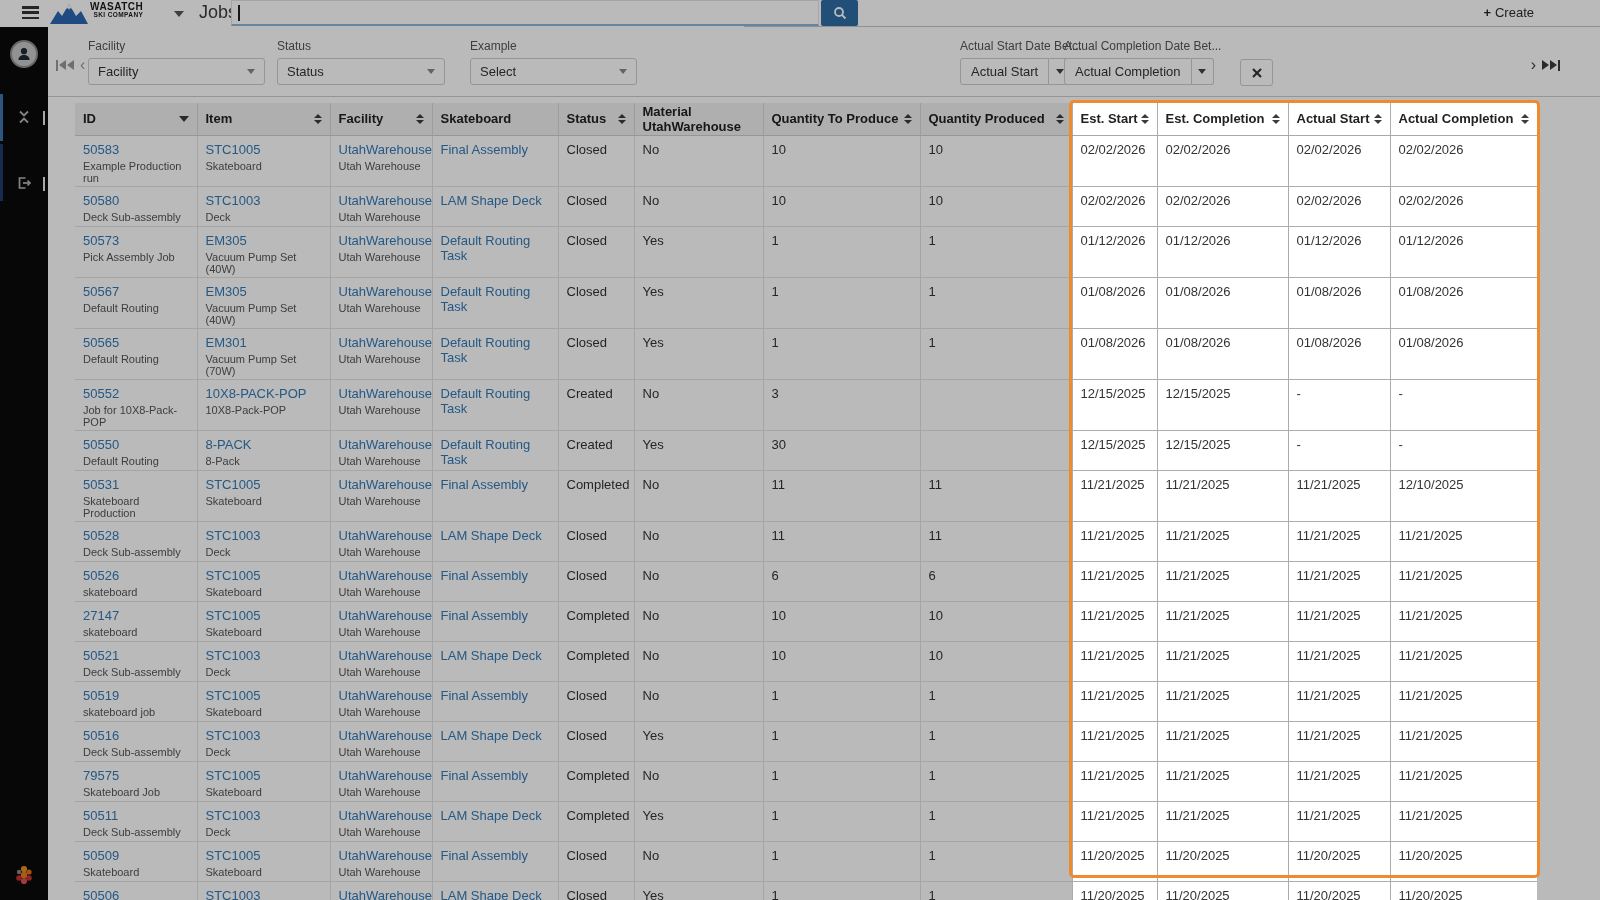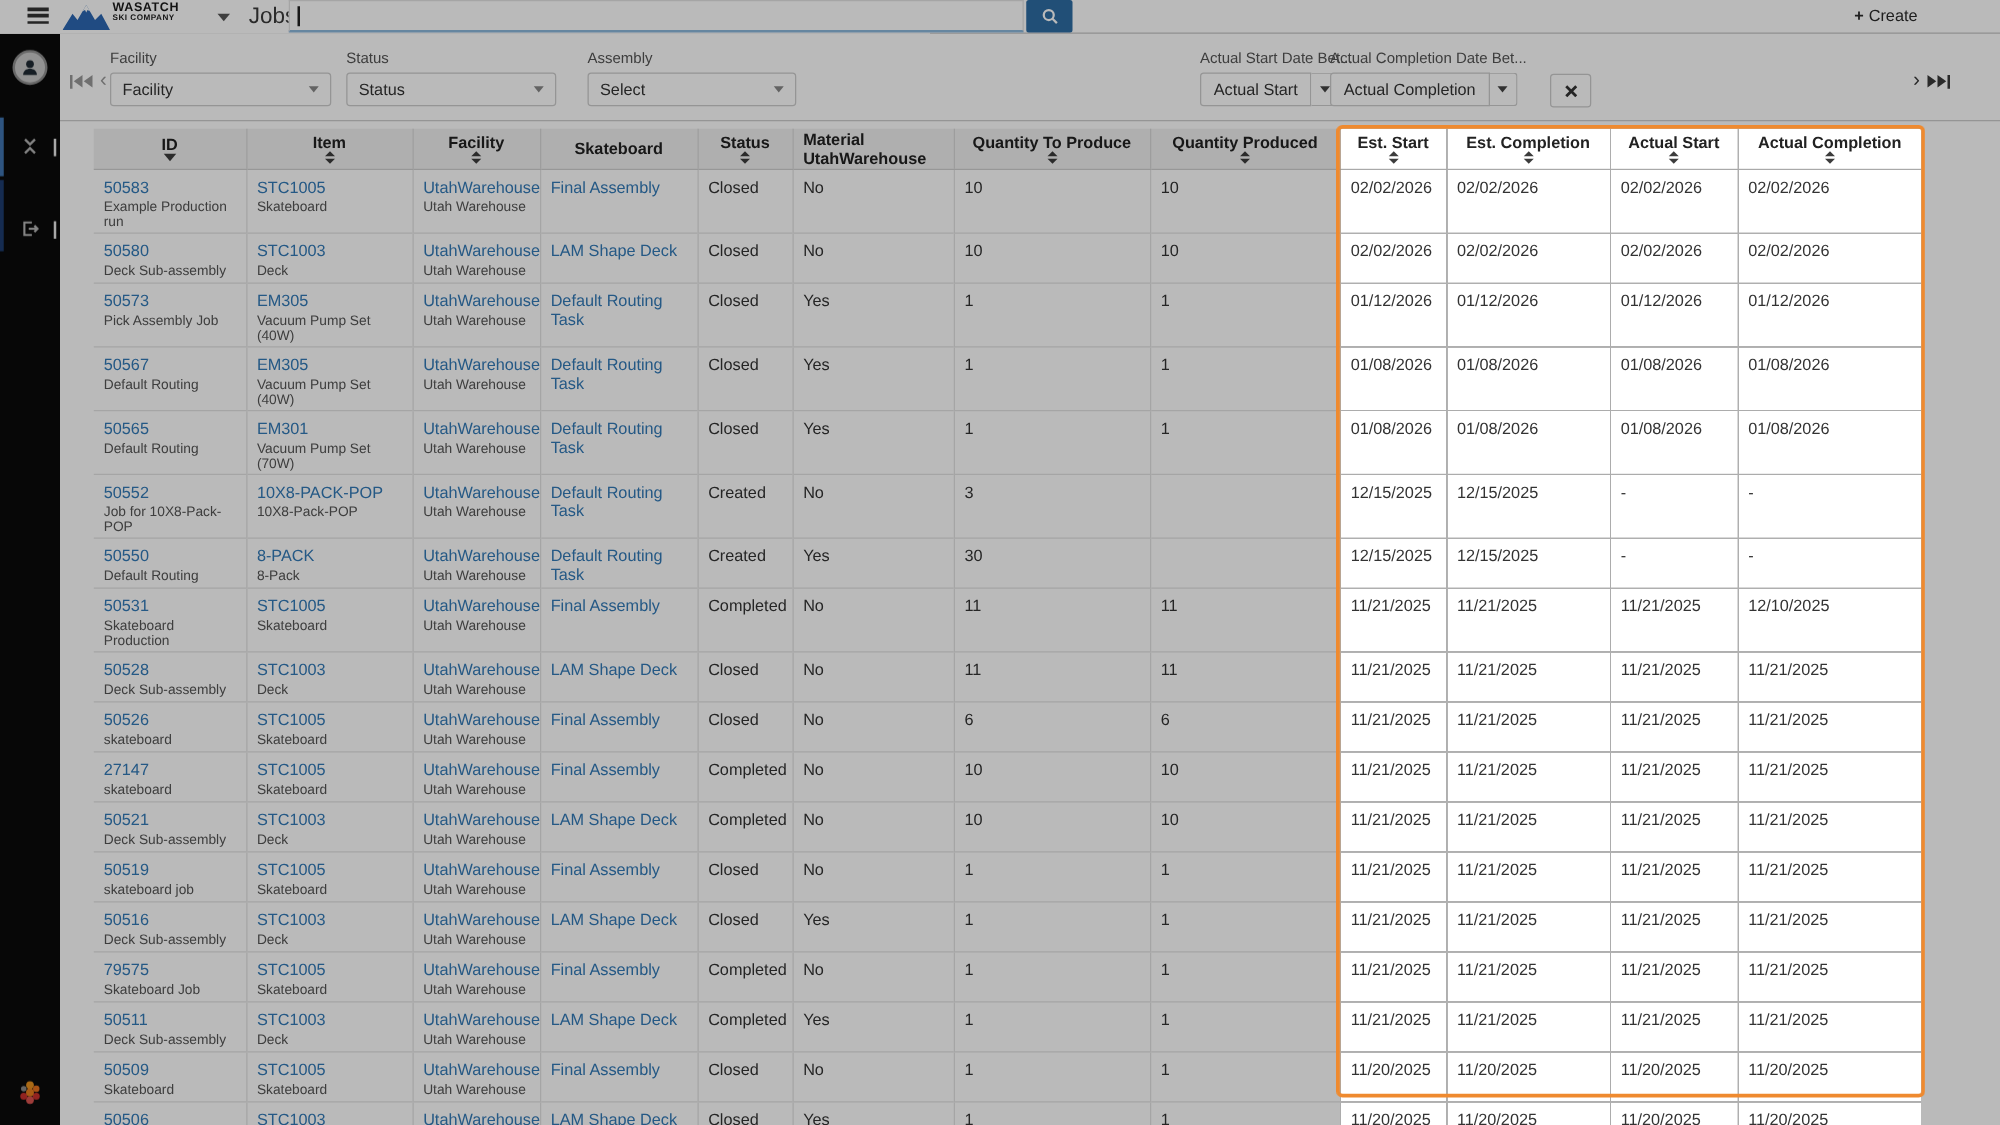--- a/index.html
+++ b/index.html
@@ -2,21 +2,21 @@
 <html><head>
 <meta charset="utf-8">
 <style>
   * { margin:0; padding:0; box-sizing:border-box; }
   html,body { width:1600px; height:900px; overflow:hidden; background:#fff;
     font-family:"Liberation Sans","DejaVu Sans",sans-serif; }
 
   
   .topbar { position:fixed; left:0; top:0; width:1600px; height:27px; background:#fff;
     border-bottom:1px solid #c6c6c6; z-index:10; }
-  .topbar-left { position:absolute; left:0; top:0; width:744px; height:27px; background:#fff; z-index:130; }
+  .topbar-left { position:absolute; left:0; top:0; width:744px; height:27px; background:#fff; z-index:130;text-align:right; }
   .hamburger { position:absolute; left:22px; top:6px; width:17px; height:14px; cursor:pointer; }
   .hamburger i { display:block; height:2.5px; background:#333; margin-bottom:2.8px; }
   .logo-mtn { position:absolute; left:50px; top:3px; }
   .logo-text { position:absolute; left:90px; top:2px; line-height:1; color:#1a1a1a; }
   .logo-text .l1 { font-size:10px; font-weight:bold; letter-spacing:.5px; }
   .logo-text .l2 { font-size:6.5px; font-weight:bold; letter-spacing:.4px; }
   .top-caret { position:absolute; left:174px; top:11px; width:0; height:0;
     border-left:5px solid transparent; border-right:5px solid transparent; border-top:6px solid #555; }
   .page-title { position:absolute; left:199px; top:2px; font-size:18px; color:#3a3a3a; }
   .search-input { position:absolute; left:231px; top:0; width:588px; height:26px; background:#fff;
@@ -63,21 +63,21 @@
   .pbar { display:inline-block; width:2px; height:11px; background:#999; }
   .pbar.dark { background:#3a3a3a; }
   .chev { font-size:16px; line-height:1; cursor:pointer; }
 
   
   .table-wrap { margin:6px 0 0 27px; width:1462px; }
   table { border-collapse:collapse; table-layout:fixed; width:1462px; }
   th { background:#f0f0f0; text-align:left; font-size:13px; color:#222; height:32px;
     padding:0 8px; border-left:1px solid #d8d8d8; border-bottom:1px solid #d0d0d0; cursor:pointer; }
   th:first-child { border-left:none; }
-  .th-in { display:flex; align-items:center; justify-content:space-between;flex-direction:column; }
+  .th-in { display:flex; align-items:center; justify-content:space-between; }
   td { height:40px; vertical-align:top; padding:6px 8px 2px; font-size:13px; color:#333;
     border-left:1px solid #e2e2e2; border-top:1px solid #e2e2e2; }
   td:first-child { border-left:none; }
   tr:first-child td { border-top:none; }
   a.cl { color:#337ab7; text-decoration:none; cursor:pointer; }
   .sub { color:#555; font-size:11px; margin-top:3px; }
   .hl { position:relative; z-index:110; background:#fff; }
   th.hl { background:#fff; border-left:1px solid #eee; border-bottom:1px solid #e8e8e8; }
   td.hl { border-left:1px solid #ececec; border-top:1px solid #ececec; }
 
@@ -185,21 +185,21 @@
 
     <div class="f-group" style="left:229px;">
       <div class="f-label">Status</div>
       <div class="f-select" style="width:168px;">
         <span>Status</span>
         <span class="sel-caret"></span>
       </div>
     </div>
 
     <div class="f-group" style="left:422px;">
-      <div class="f-label">Assembly</div>
+      <div class="f-label">Example</div>
       <div class="f-select" style="width:167px;">
         <span>Select</span>
         <span class="sel-caret"></span>
       </div>
     </div>
 
 
 
     <div class="f-group" style="left:912px;">
       <div class="f-label">Actual Start Date Bet...</div>

